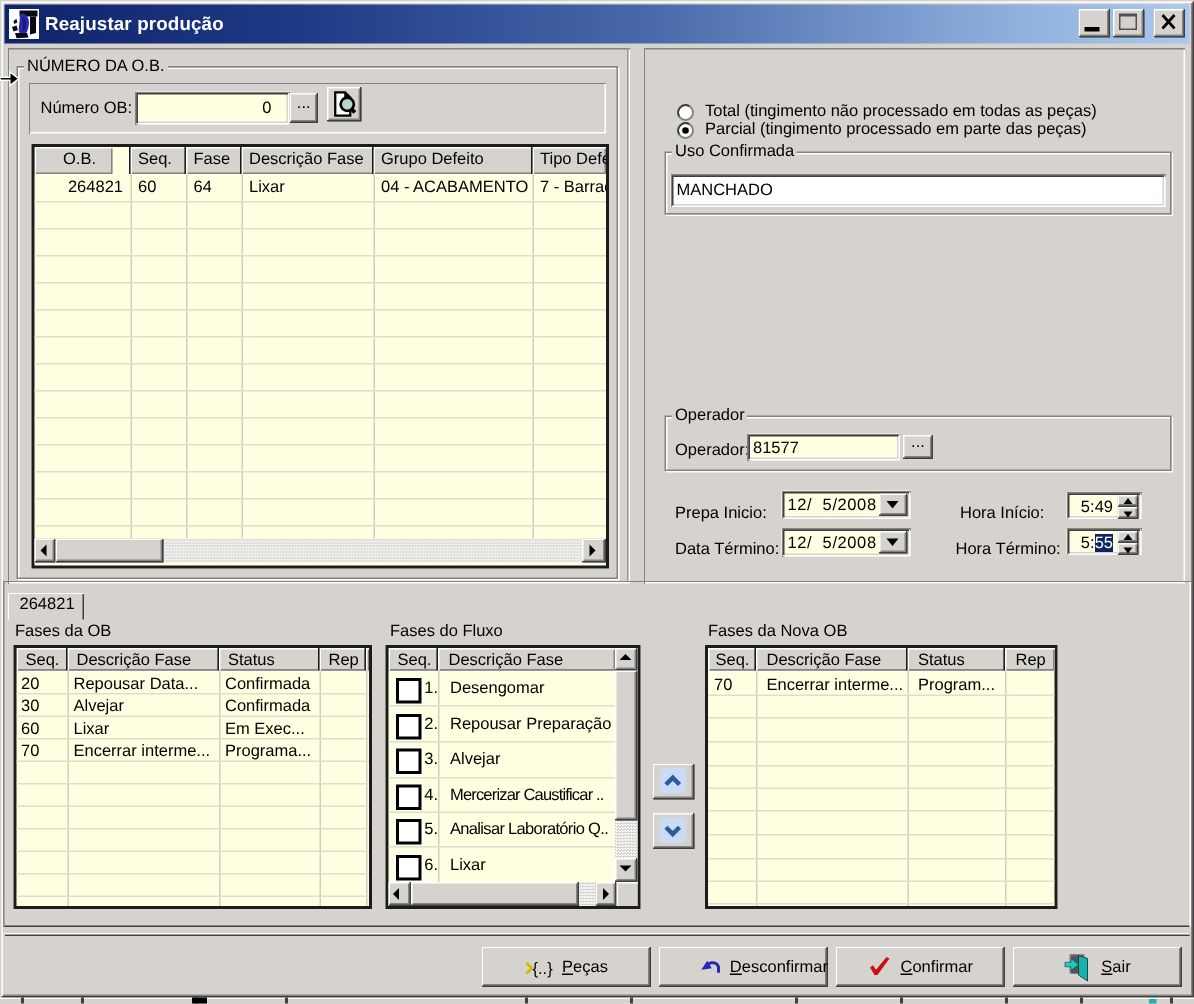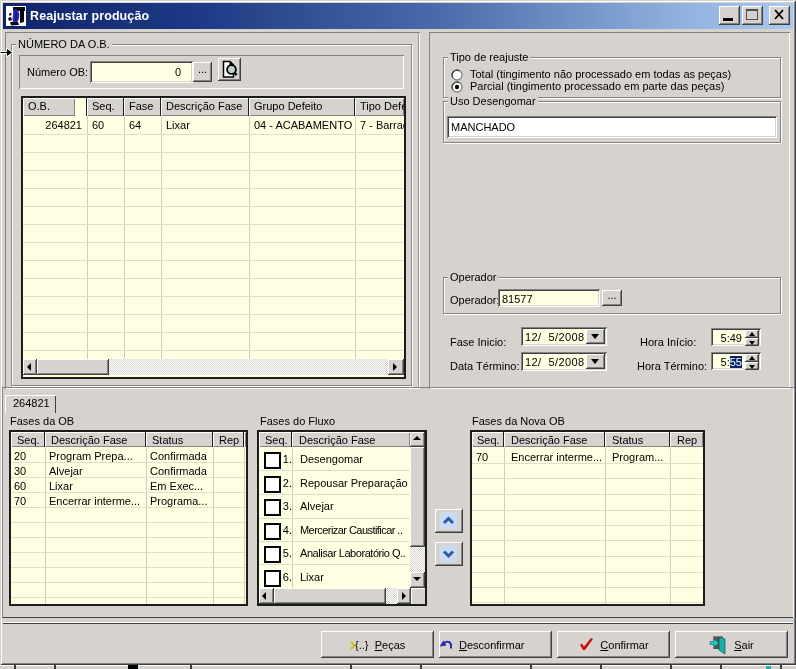--- a/index.html
+++ b/index.html
@@ -68,21 +68,21 @@
  <div class="lbl" style="left:90px;top:66px;width:91px;text-align:right">0</div>
  <div class="btn" style="left:193px;top:62px;width:19px;height:20px;text-align:center;line-height:14px">...</div>
  <div class="btn" style="left:218px;top:58px;width:23px;height:23px"><svg width="23" height="23" viewBox="0 0 23 23">
    <path d="M5.5 3.5 h6.5 l3.5 3.5 v12 h-10 Z" fill="#fff" stroke="#000" stroke-width="1.5"></path>
    <path d="M11.5 3 l4.5 4.5 h-4.5 Z" fill="#000"></path>
    <circle cx="13.5" cy="11.5" r="4.4" fill="#b8d4cc" stroke="#000" stroke-width="1.8"></circle>
    <path d="M16.6 14.8 L18.6 17" stroke="#000" stroke-width="2.6"></path>
   </svg></div>
 
  <div class="grid" style="left:21px;top:96px;width:385px;height:283px" id="topgrid">
-      <div class="hcell" style="left:0px;top:0px;width:52px;height:18px;padding-left:5px">O.B.</div>
+      <div class="hcell" style="left:0px;top:0px;width:52px;height:18px;padding-left:19px">O.B.</div>
 <div class="hcell" style="left:64px;top:0px;width:37px;height:18px;padding-left:5px">Seq.</div>
 <div class="hcell" style="left:101px;top:0px;width:37px;height:18px;padding-left:5px">Fase</div>
 <div class="hcell" style="left:138px;top:0px;width:88px;height:18px;padding-left:5px">Descrição Fase</div>
 <div class="hcell" style="left:226px;top:0px;width:106px;height:18px;padding-left:5px">Grupo Defeito</div>
 <div class="hcell" style="left:332px;top:0px;width:49px;height:18px;padding-left:5px">Tipo Defeito</div>
 <div class="vline" style="left:64px;top:18px;height:243px"></div>
 <div class="vline" style="left:101px;top:18px;height:243px"></div>
 <div class="vline" style="left:138px;top:18px;height:243px"></div>
 <div class="vline" style="left:226px;top:18px;height:243px"></div>
 <div class="vline" style="left:332px;top:18px;height:243px"></div>
@@ -108,25 +108,22 @@
 <div class="ab dith" style="left:0;top:261px;width:381px;height:16px"></div>
 <div class="sbtn" style="left:0;top:261px;width:14px;height:16px">
         <div class="tri" style="left:4px;top:4px;border:4px solid transparent;border-right:4px solid #000;border-left:none"></div>
       </div>
 <div class="sbtn" style="left:14px;top:261px;width:72px;height:16px"></div>
 <div class="sbtn" style="left:365px;top:261px;width:16px;height:16px">
         <div class="tri" style="left:5px;top:4px;border:4px solid transparent;border-left:4px solid #000;border-right:none"></div>
       </div>
     </div>
 
- <div class="gb" style="left:443px;top:57px;width:338px;height:41px">
-      <b>Tipo de reajuste</b>
-    </div>
  <div class="gb" style="left:443px;top:101px;width:338px;height:42px">
-      <b>Uso Desengomar</b>
+      <b>Uso Confirmada</b>
     </div>
  <div class="sunk" style="left:447px;top:116px;width:330px;height:22px;background:#fff"></div>
  <div class="lbl" style="left:451px;top:121px">MANCHADO</div>
  <div class="gb" style="left:443px;top:277px;width:338px;height:37px">
       <b>Operador</b>
     </div>
  <div class="lbl" style="left:450px;top:294px">Operador:</div>
  <div class="sunk" style="left:498px;top:289px;width:102px;height:18px"></div>
  <div class="lbl" style="left:502px;top:293px">81577</div>
  <div class="btn" style="left:602px;top:290px;width:20px;height:16px;text-align:center;line-height:10px">...</div>
@@ -136,21 +133,21 @@
       <path d="M1.8 8.5 A4.9 4.9 0 0 1 8.5 1.8" fill="none" stroke="#404040" stroke-width="1.2"></path>
     </svg>
  <svg class="ab" style="left:451px;top:81px" width="12" height="12">
       <circle cx="6" cy="6" r="5" fill="#fff" stroke="#848284" stroke-width="1.3"></circle>
       <path d="M1.8 8.5 A4.9 4.9 0 0 1 8.5 1.8" fill="none" stroke="#404040" stroke-width="1.2"></path>
       <circle cx="6" cy="6" r="2.2" fill="#000"></circle>
     </svg>
  <div class="lbl" style="left:470px;top:68px">Total (tingimento não processado em todas as peças)</div>
  <div class="lbl" style="left:470px;top:80px">Parcial (tingimento processado em parte das peças)</div>
 
- <div class="lbl" style="left:450px;top:336px">Fase Inicio:</div>
+ <div class="lbl" style="left:450px;top:336px">Prepa Inicio:</div>
  <div class="lbl" style="left:450px;top:360px">Data Término:</div>
  <div class="sunk" style="left:521px;top:327px;width:86px;height:19px"></div>
  <div class="lbl" style="left:525px;top:331px;letter-spacing:.4px">12/&nbsp; 5/2008</div>
  <div class="btn" style="left:586px;top:329px;width:19px;height:15px">
       <div class="tri" style="left:5px;top:5px;border:4px solid transparent;border-top:5px solid #000;border-bottom:none"></div>
     </div>
  <div class="sunk" style="left:521px;top:352px;width:86px;height:19px"></div>
  <div class="lbl" style="left:525px;top:356px;letter-spacing:.4px">12/&nbsp; 5/2008</div>
  <div class="btn" style="left:586px;top:354px;width:19px;height:15px">
       <div class="tri" style="left:5px;top:5px;border:4px solid transparent;border-top:5px solid #000;border-bottom:none"></div>
@@ -196,21 +193,21 @@
 <div class="hline" style="left:0;top:45px;width:235px"></div>
 <div class="hline" style="left:0;top:60px;width:235px"></div>
 <div class="hline" style="left:0;top:75px;width:235px"></div>
 <div class="hline" style="left:0;top:90px;width:235px"></div>
 <div class="hline" style="left:0;top:105px;width:235px"></div>
 <div class="hline" style="left:0;top:120px;width:235px"></div>
 <div class="hline" style="left:0;top:135px;width:235px"></div>
 <div class="hline" style="left:0;top:150px;width:235px"></div>
 <div class="hline" style="left:0;top:165px;width:235px"></div>
 <div class="cell" style="left:3px;top:18px">20</div>
-<div class="cell" style="left:38px;top:18px;width:95px">Program Prepa...</div>
+<div class="cell" style="left:38px;top:18px;width:95px">Repousar Data...</div>
 <div class="cell" style="left:139px;top:18px;width:61px">Confirmada</div>
 <div class="cell" style="left:3px;top:33px">30</div>
 <div class="cell" style="left:38px;top:33px;width:95px">Alvejar</div>
 <div class="cell" style="left:139px;top:33px;width:61px">Confirmada</div>
 <div class="cell" style="left:3px;top:48px">60</div>
 <div class="cell" style="left:38px;top:48px;width:95px">Lixar</div>
 <div class="cell" style="left:139px;top:48px;width:61px">Em Exec...</div>
 <div class="cell" style="left:3px;top:63px">70</div>
 <div class="cell" style="left:38px;top:63px;width:95px">Encerrar interme...</div>
 <div class="cell" style="left:139px;top:63px;width:61px">Programa...</div>
@@ -297,21 +294,21 @@
     </div>
 
  <div class="ab" style="left:3px;top:622px;width:790px;height:40px;box-shadow:inset 0 1px 0 #fff,inset 0 2px 0 #404040"></div>
  <div class="btn bb" style="left:321px;top:631px;width:113px;height:27px;display:flex;align-items:center;justify-content:center;gap:5px">
       <svg width="20" height="14" viewBox="0 0 20 14">
         <path d="M1 4 L4.5 7.5 L1 11" fill="none" stroke="#d0bc00" stroke-width="1.8"></path>
         <text x="5" y="11" font-size="11" font-family="Liberation Sans" fill="#000">{..}</text>
       </svg>
       <span><u>P</u>eças</span>
     </div>
- <div class="btn bb" style="left:439px;top:631px;width:113px;height:27px;display:flex;align-items:center;justify-content:flex-start;gap:5px">
+ <div class="btn bb" style="left:439px;top:631px;width:113px;height:27px;display:flex;align-items:center;justify-content:flex-end;gap:5px">
       <svg width="15" height="13" viewBox="0 0 15 13">
         <path d="M4 8 C3.5 3.5 10.5 2 12 6.5 L12 10.5" fill="none" stroke="#2828b4" stroke-width="2"></path>
         <path d="M0.5 8.5 L7.5 7.5 L4.5 2.5 Z" fill="#2828b4"></path>
       </svg>
       <span><u>D</u>esconfirmar</span>
     </div>
  <div class="btn bb" style="left:557px;top:631px;width:113px;height:27px;display:flex;align-items:center;justify-content:center;gap:5px">
       <svg width="17" height="15" viewBox="0 0 17 15">
         <path d="M2 8 L5 13 L7 13 L15 2 L13 1 L6 9.5 L4 6.5 Z" fill="#cc1010"></path>
       </svg>

